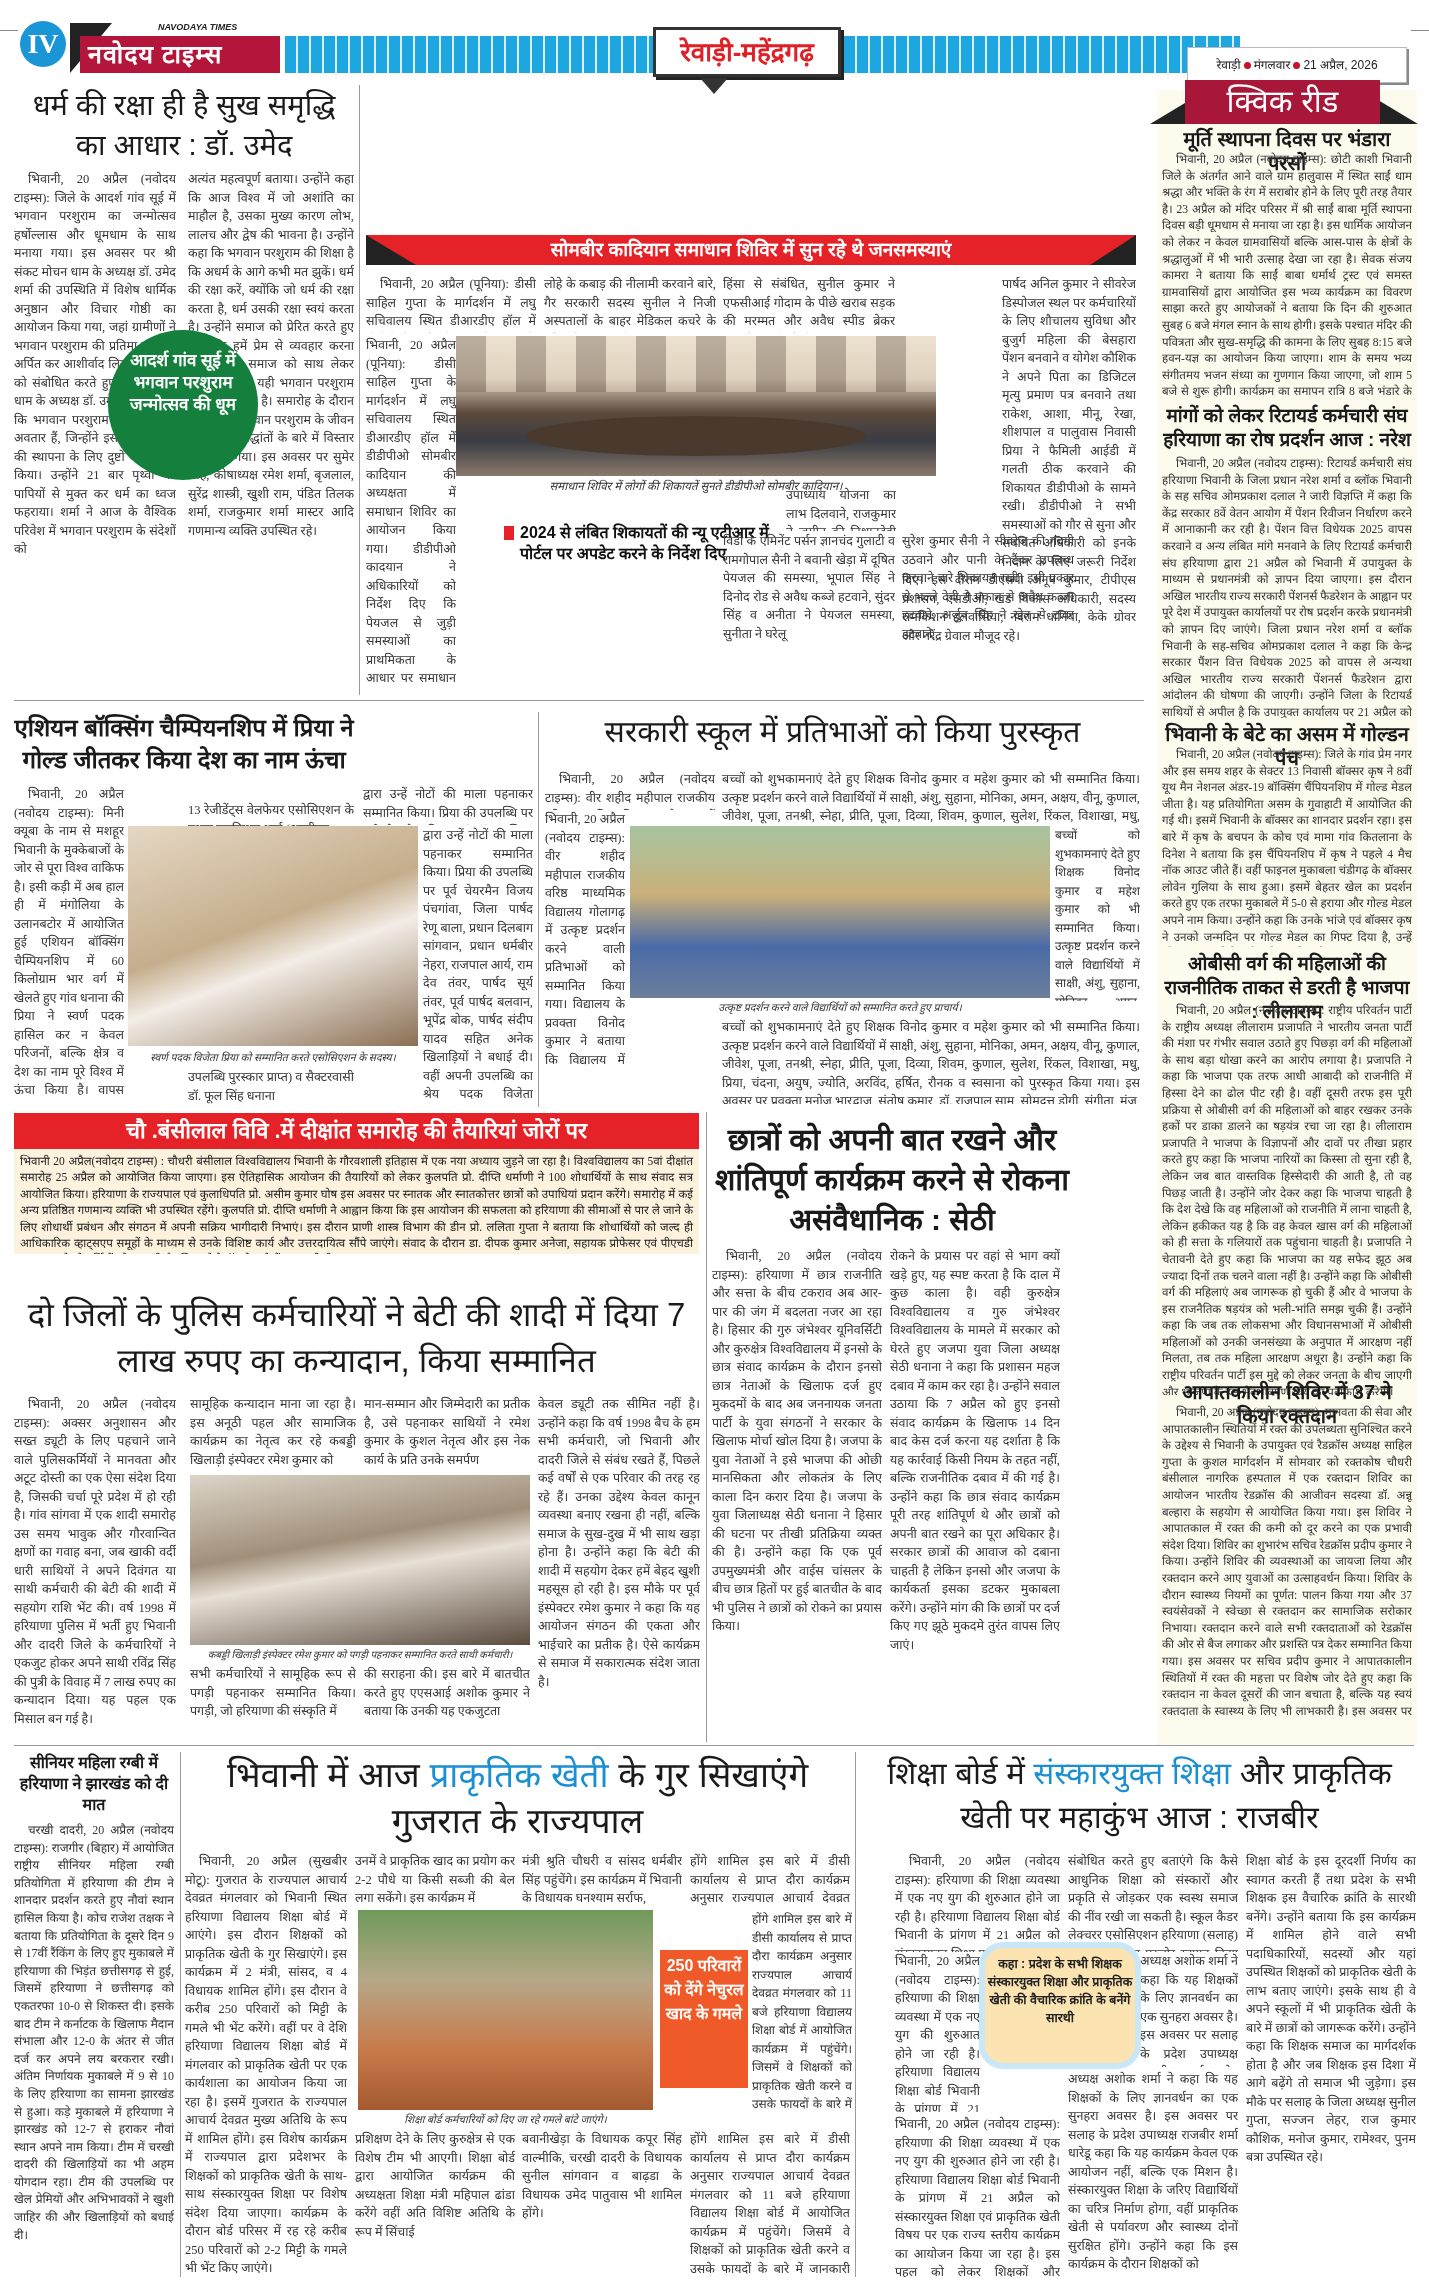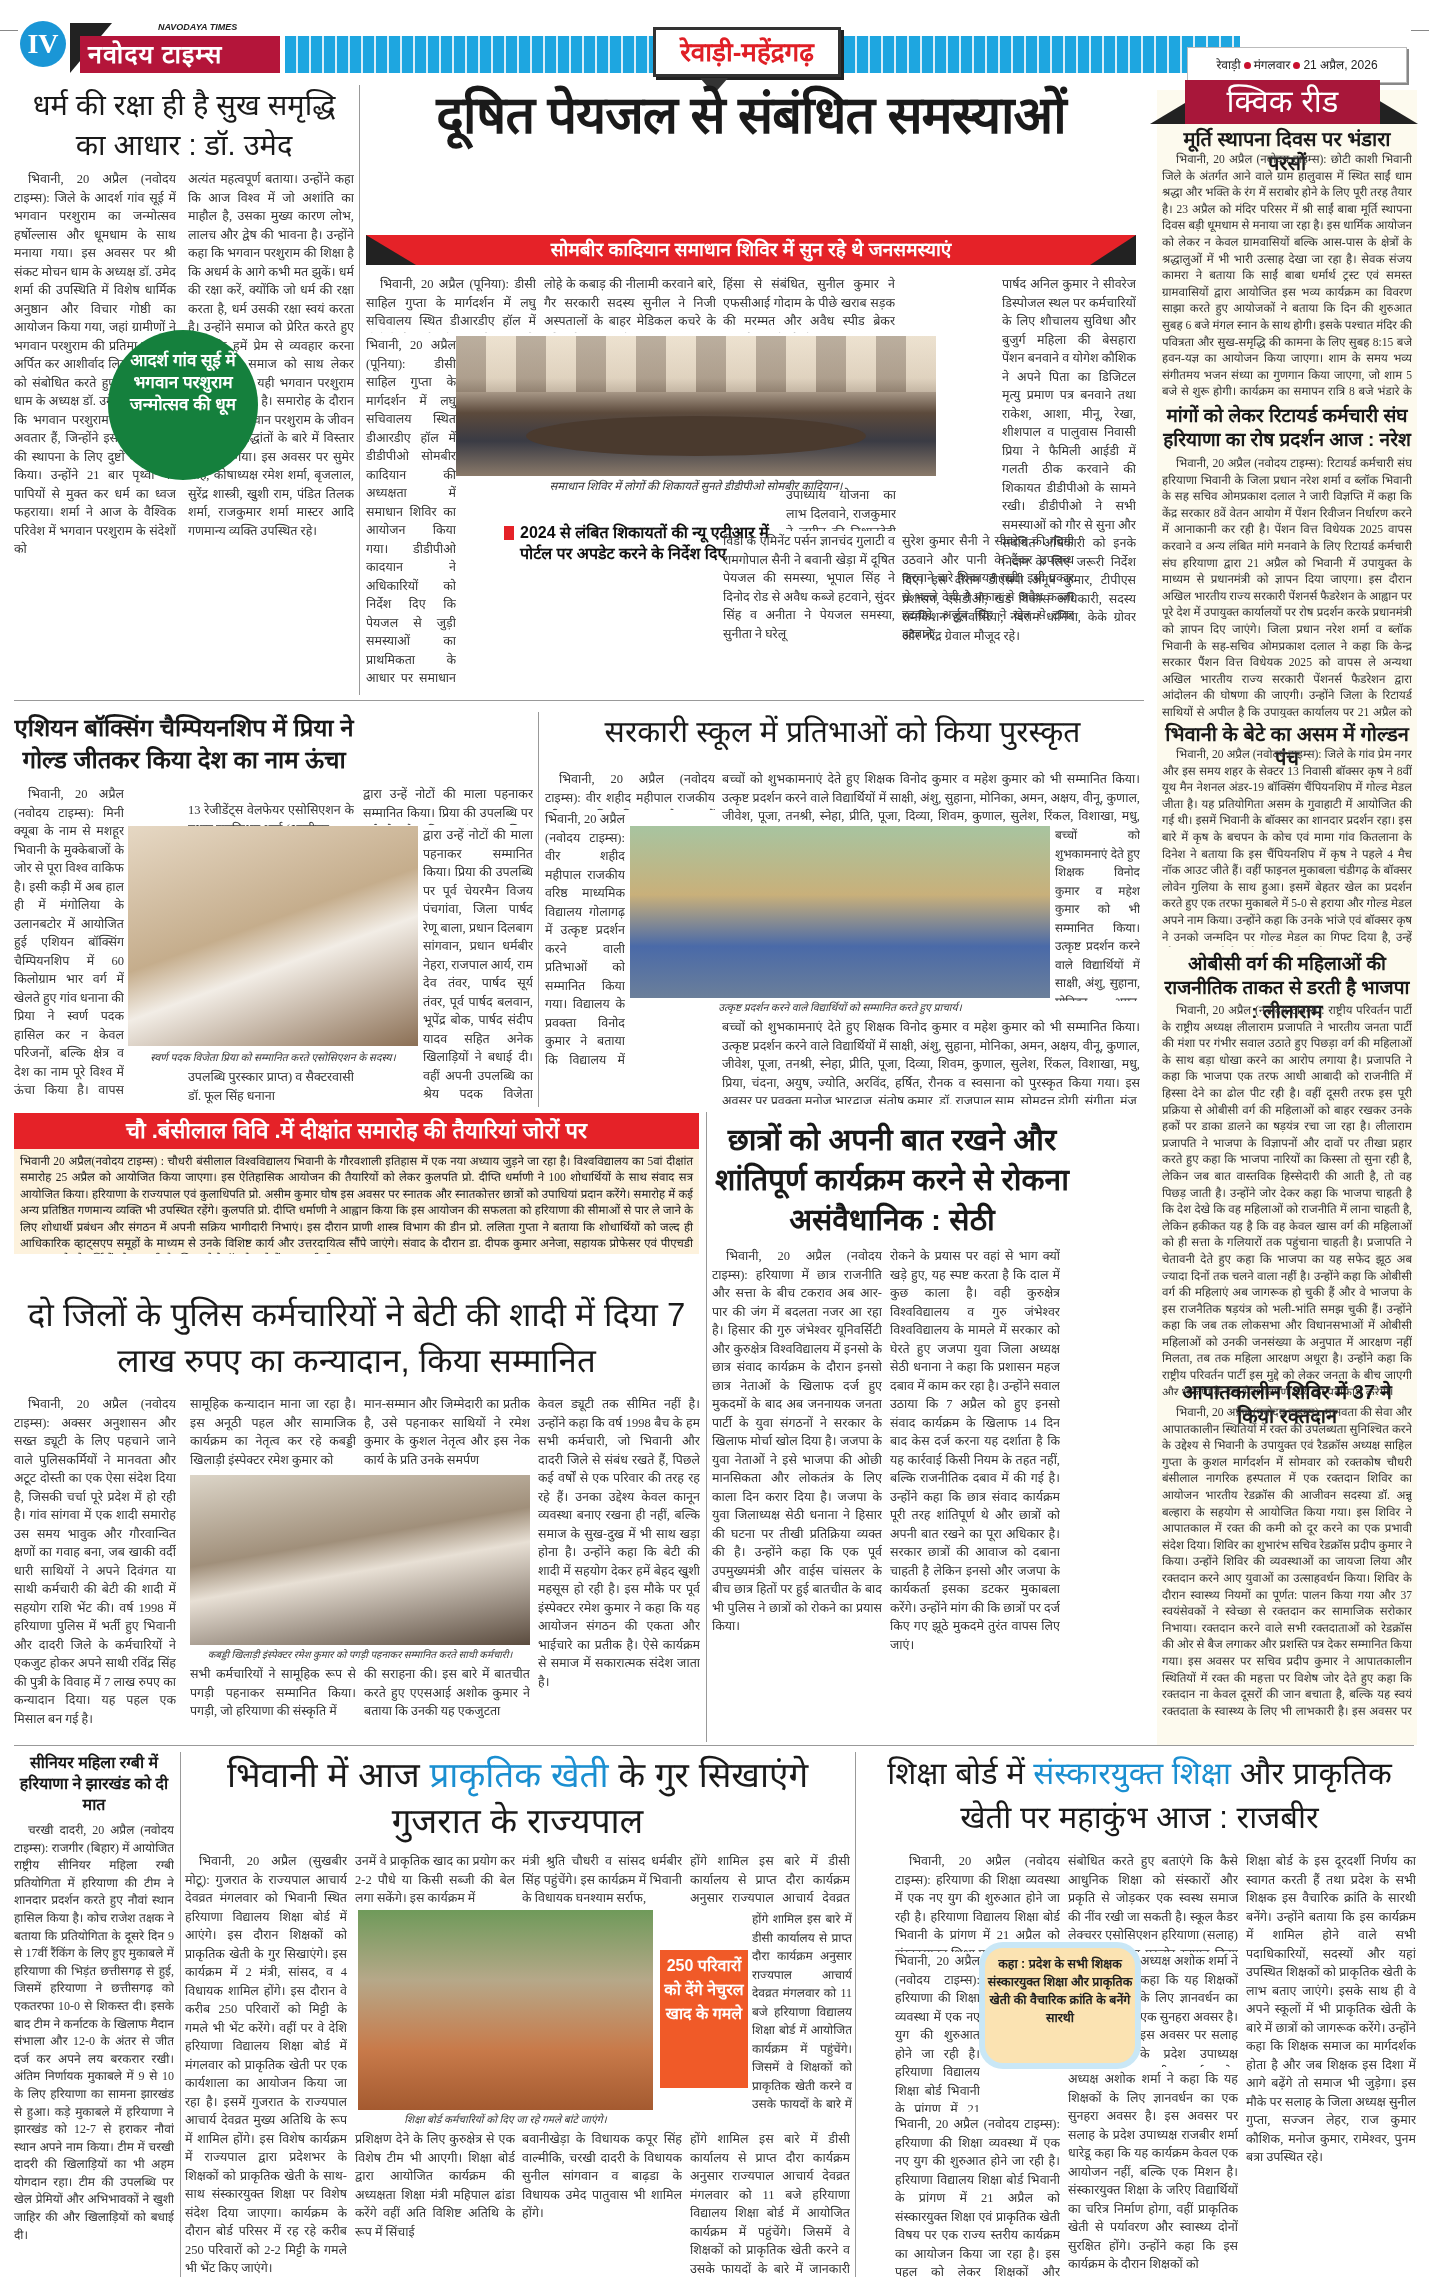--- a/index.html
+++ b/index.html
@@ -60,21 +60,20 @@
   <span>रेवाड़ी</span><span class="dot"></span><span>मंगलवार</span><span class="dot"></span><span>21 अप्रैल, 2026</span>
 </div>
 
 <div class="abs hl" style="left:14px;top:85px;width:340px;font-size:29px;text-align:center;line-height:40px;">धर्म की रक्षा ही है सुख समृद्धि का आधार : डॉ. उमेद</div>
 <div class="col txt" style="left:14px;top:170px;width:162px;height:500px;text-indent:14px;">भिवानी, 20 अप्रैल (नवोदय टाइम्स): जिले के आदर्श गांव सूई में भगवान परशुराम का जन्मोत्सव हर्षोल्लास और धूमधाम के साथ मनाया गया। इस अवसर पर श्री संकट मोचन धाम के अध्यक्ष डॉ. उमेद शर्मा की उपस्थिति में विशेष धार्मिक अनुष्ठान और विचार गोष्ठी का आयोजन किया गया, जहां ग्रामीणों ने भगवान परशुराम की प्रतिमा पर पुष्प अर्पित कर आशीर्वाद लिया। कार्यक्रम को संबोधित करते हुए संकट मोचन धाम के अध्यक्ष डॉ. उमेद शर्मा ने कहा कि भगवान परशुराम विष्णु के छठे अवतार हैं, जिन्होंने इस धरा पर धर्म की स्थापना के लिए दुष्टों का विनाश किया। उन्होंने 21 बार पृथ्वी को पापियों से मुक्त कर धर्म का ध्वज फहराया। शर्मा ने आज के वैश्विक परिवेश में भगवान परशुराम के संदेशों को</div>
 <div class="col txt" style="left:188px;top:170px;width:166px;height:500px;">अत्यंत महत्वपूर्ण बताया। उन्होंने कहा कि आज विश्व में जो अशांति का माहौल है, उसका मुख्य कारण लोभ, लालच और द्वेष की भावना है। उन्होंने कहा कि भगवान परशुराम की शिक्षा है कि अधर्म के आगे कभी मत झुकें। धर्म की रक्षा करें, क्योंकि जो धर्म की रक्षा करता है, धर्म उसकी रक्षा स्वयं करता है। उन्होंने समाज को प्रेरित करते हुए कहा कि हमें प्रेम से व्यवहार करना चाहिए और समाज को साथ लेकर चलना चाहिए। यही भगवान परशुराम का सच्चा संदेश है। समारोह के दौरान युवाओं को भगवान परशुराम के जीवन और उनके सिद्धांतों के बारे में विस्तार से बताया गया। इस अवसर पर सुमेर सिंह, कोषाध्यक्ष रमेश शर्मा, बृजलाल, सुरेंद्र शास्त्री, खुशी राम, पंडित तिलक शर्मा, राजकुमार शर्मा मास्टर आदि गणमान्य व्यक्ति उपस्थित रहे।</div>
 <div class="circle-callout">आदर्श गांव सूई में भगवान परशुराम जन्मोत्सव की धूम</div>
 <div class="rule" style="left:359px;top:85px;width:1px;height:610px;"></div>
 
 <div class="abs hl hl-bold" style="left:366px;top:85px;width:770px;font-size:52px;line-height:60px;text-align:center;letter-spacing:-1px;">
-  <div>दूषित पेयजल से संबंधित समस्याओं</div>
 </div>
 <div class="red-strip">सोमबीर कादियान समाधान शिविर में सुन रहे थे जनसमस्याएं</div>
 <div class="red-strip-l"></div>
 <div class="red-strip-r"></div>
 
 <div class="col txt" style="left:366px;top:275px;width:170px;height:58px;text-indent:14px;">भिवानी, 20 अप्रैल (पूनिया): डीसी साहिल गुप्ता के मार्गदर्शन में लघु सचिवालय स्थित डीआरडीए हॉल में डीडीपीओ सोमबीर कादियान की अध्यक्षता में समाधान शिविर का आयोजन किया गया। डीडीपीओ कादयान ने अधिकारियों को निर्देश दिए कि पेयजल से जुड़ी समस्याओं का प्राथमिकता के आधार पर समाधान किया जाए ताकि गर्मी के मौसम में किसी भी नागरिक को परेशानी का सामना न करना पड़े। उन्होंने वर्ष 2024 से लंबित शिकायतों की न्यू एटीआर पोर्टल पर अपडेट करने के निर्देश दिए।</div>
 <div class="col txt" style="left:366px;top:336px;width:90px;height:350px;"><span>भिवानी, 20 अप्रैल (पूनिया): डीसी साहिल गुप्ता के मार्गदर्शन में लघु सचिवालय स्थित डीआरडीए हॉल में डीडीपीओ सोमबीर कादियान की अध्यक्षता में समाधान शिविर का आयोजन किया गया। डीडीपीओ कादयान ने अधिकारियों को निर्देश दिए कि पेयजल से जुड़ी समस्याओं का प्राथमिकता के आधार पर समाधान किया जाए ताकि गर्मी के मौसम में किसी भी नागरिक को परेशानी का सामना न करना पड़े। उन्होंने वर्ष 2024 से लंबित शिकायतों की न्यू एटीआर पोर्टल पर अपडेट करने के निर्देश दिए।</span></div>
 <div class="col txt" style="left:544px;top:275px;width:172px;height:58px;">लोहे के कबाड़ की नीलामी करवाने बारे, गैर सरकारी सदस्य सुनील ने निजी अस्पतालों के बाहर मेडिकल कचरे के उचित निस्तारण, सीएम</div>
 <div class="col txt" style="left:723px;top:275px;width:172px;height:58px;">हिंसा से संबंधित, सुनील कुमार ने एफसीआई गोदाम के पीछे खराब सड़क की मरम्मत और अवैध स्पीड ब्रेकर हटवाने, रणवीर ने दीनदयाल</div>
 <div class="col txt" style="left:902px;top:275px;width:234px;height:410px;">

